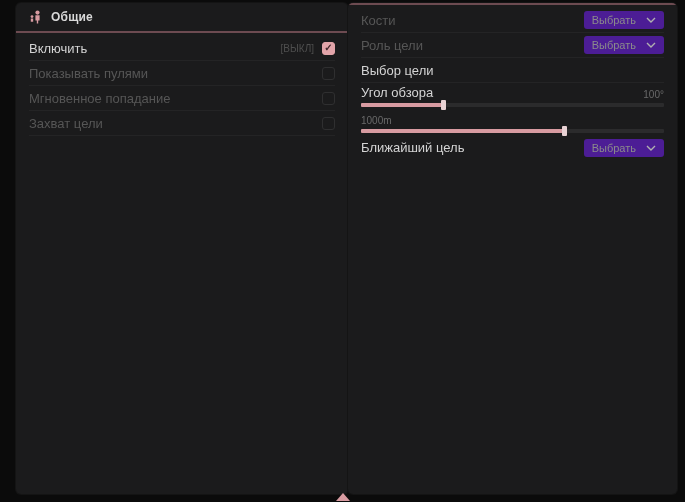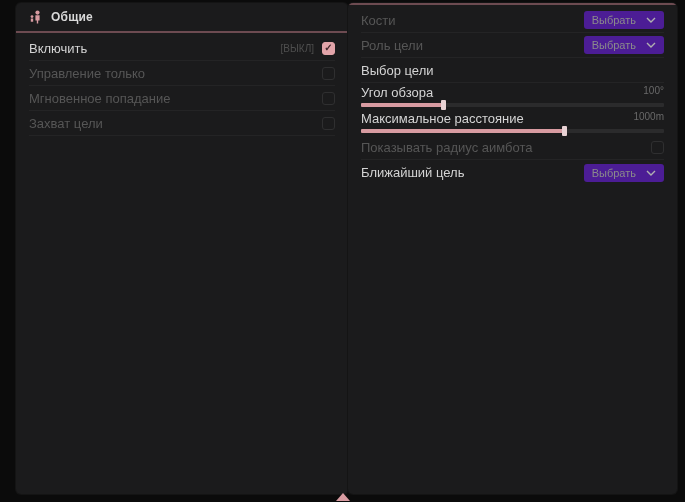--- a/index.html
+++ b/index.html
@@ -89,21 +89,21 @@
   .chevron { width: 10px; height: 6px; display: block; }
 
   .slider-row {
     height: 26px;
     display: flex;
     flex-direction: column;
     justify-content: flex-start;
     padding-top: 2px;
   }
   .slider-row .top-line {
-    display: flex; justify-content: space-between; align-items: flex-start;
+    display: flex; justify-content: space-between; align-items: flex-end;
     height: 15px;
   }
   .slider-value { font-size: 10px; color: #696969; }
   .slider-track {
     position: relative;
     height: 4px;
     margin-top: 3px;
     background: #2b2b2c;
     border-radius: 1px;
   }
@@ -157,21 +157,21 @@
       <span class="right-group">
         <span class="state-text">[ВЫКЛ]</span>
         <span class="checkbox checked">
           <span class="check-glyph">✓</span>
         </span>
       </span>
     </div>
 
 
     <div class="row">
-      <span class="row-label dim">Управление только</span>
+      <span class="row-label dim">Показывать пулями</span>
       <span class="checkbox dimmed">
         
       </span>
     </div>
 
     <div class="row">
       <span class="row-label dim">Мгновенное попадание</span>
       <span class="checkbox dimmed">
         
       </span>
@@ -223,35 +223,28 @@
         <span class="slider-value">100°</span>
       </div>
       <div class="slider-track">
         <div class="slider-fill" style="width: 27%;"></div>
         <div class="slider-handle" style="left: 27%;"></div>
       </div>
     </div>
 
     <div class="slider-row">
       <div class="top-line">
-        <span class="row-label">Максимальное расстояние</span>
         <span class="slider-value">1000m</span>
       </div>
       <div class="slider-track">
         <div class="slider-fill" style="width: 67%;"></div>
         <div class="slider-handle" style="left: 67%;"></div>
       </div>
     </div>
 
-    <div class="row">
-      <span class="row-label dim">Показывать радиус аимбота</span>
-      <span class="checkbox dimmed">
-        
-      </span>
-    </div>
 
     <div class="row no-sep">
       <span class="row-label">Ближайший цель</span>
       <span class="dropdown">
         <span class="dropdown-value">Выбрать</span>
         <svg class="chevron" viewBox="0 0 10 6">
           <polyline points="1,1 5,5 9,1" fill="none" stroke="#b0b0b0" stroke-width="1.4"></polyline>
         </svg>
       </span>
     </div>

